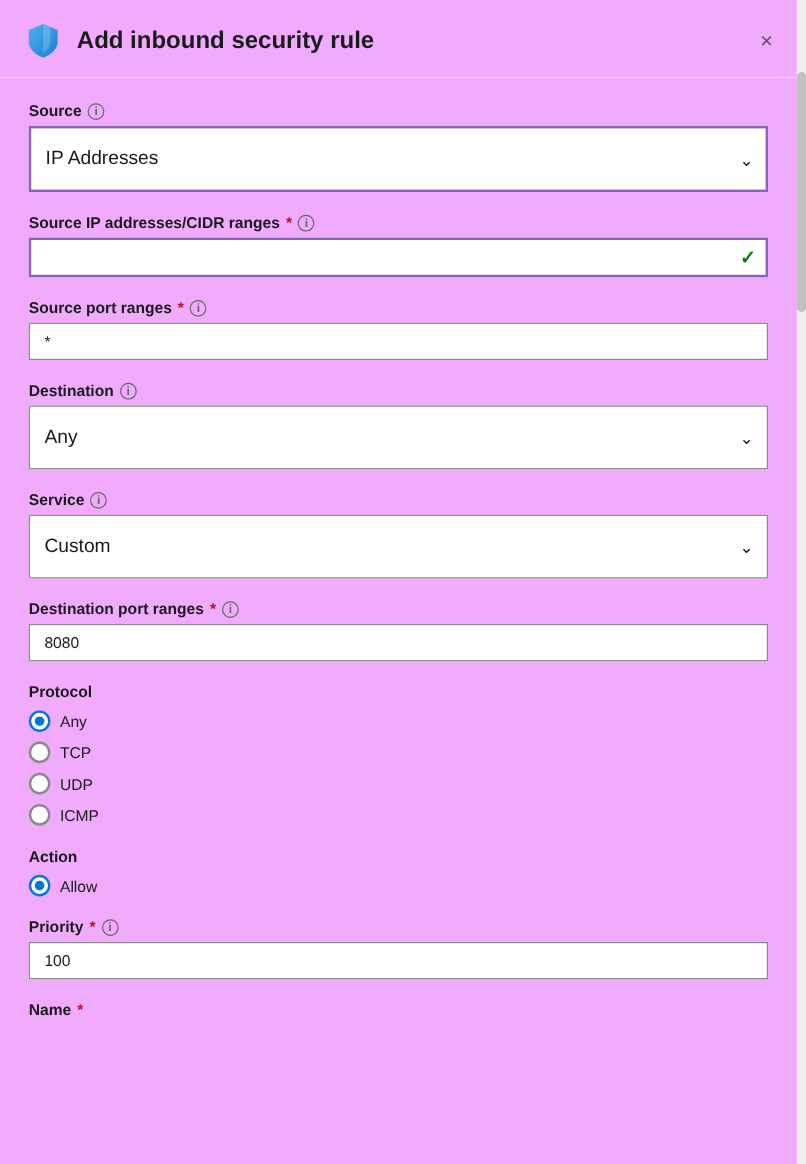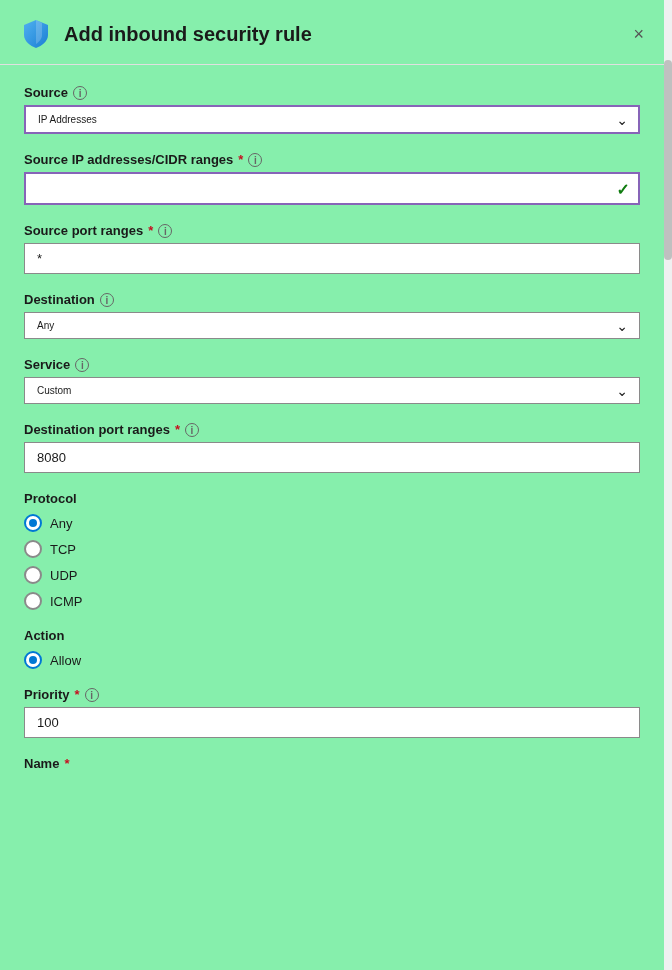--- a/index.html
+++ b/index.html
@@ -5,21 +5,21 @@
     * { box-sizing: border-box; margin: 0; padding: 0; }
     body {
       font-family: 'Segoe UI', Arial, sans-serif;
       background: #f3f3f3;
       display: flex;
       justify-content: center;
       align-items: flex-start;
       min-height: 970px;
     }
     .panel {
-      background: #86efac;
+      background: #f0abfc;
       width: 672px;
       min-height: 970px;
       position: relative;
       box-shadow: 0 2px 8px rgba(0,0,0,0.15);
     }
     .panel-header {
       display: flex;
       align-items: center;
       padding: 18px 20px 14px 20px;
       border-bottom: 1px solid #e0e0e0;
@@ -90,23 +90,23 @@
       height: 14px;
       border: 1px solid #666;
       border-radius: 50%;
       font-size: 10px;
       color: #666;
       cursor: pointer;
       font-style: normal;
     }
     .form-select {
       width: 100%;
-      padding: 7px 12px;
+      padding: 17px 12px;
       border: 1px solid #8a8a8a;
-      font-size: 10px;
+      font-size: 16px;
       color: #1a1a1a;
       background: #fff;
       cursor: pointer;
       appearance: none;
       -webkit-appearance: none;
       position: relative;
     }
     .select-wrapper {
       position: relative;
       width: 100%;

